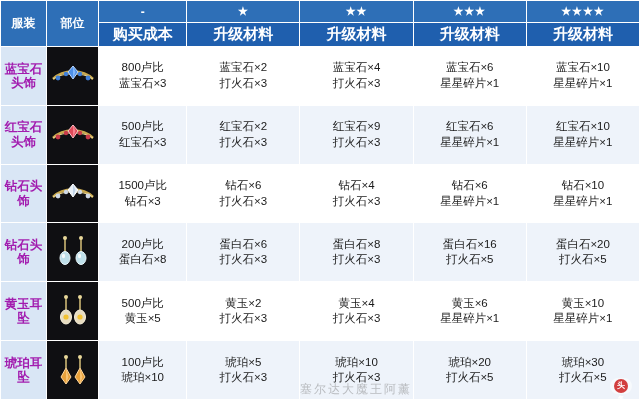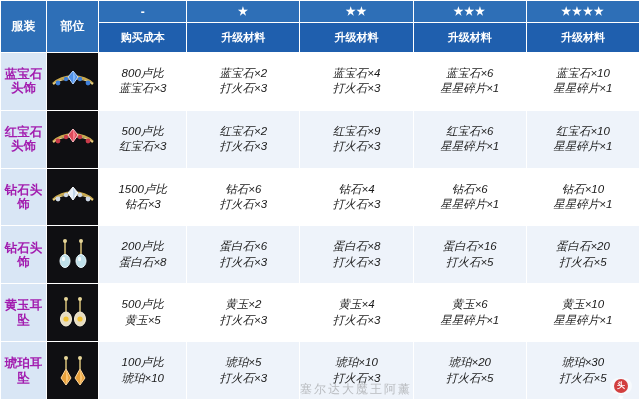--- a/index.html
+++ b/index.html
@@ -35,23 +35,23 @@
     font-weight: bold;
     height: 22px;
   }
   .hdr-top .stars {
     letter-spacing: 1px;
     font-size: 11px;
   }
   .hdr-sub {
     background: #1f5fae;
     color: #ffffff;
-    font-size: 11px;
+    font-size: 15px;
     font-weight: bold;
-    height: 30px;
+    height: 24px;
   }
   .hdr-corner-a {
     background: #2e6fb7;
     color: #ffffff;
     font-size: 12px;
     font-weight: bold;
   }
   
   col.c-name { width: 46px; }
   col.c-icon { width: 52px; }
@@ -70,21 +70,20 @@
   }
   td.icon-cell {
     background: #0f0f12;
     padding: 0;
   }
   td.cost-cell, td.mat-cell {
     background: #ffffff;
     color: #1a1a1a;
     font-size: 11.5px;
     line-height: 1.35;
-    font-style: italic;
   }
   td.cost-cell .line, td.mat-cell .line {
     white-space: nowrap;
   }
   tr.alt td.cost-cell, tr.alt td.mat-cell {
     background: #eef3fa;
   }
   .icon-wrap {
     width: 100%;
     height: 100%;

